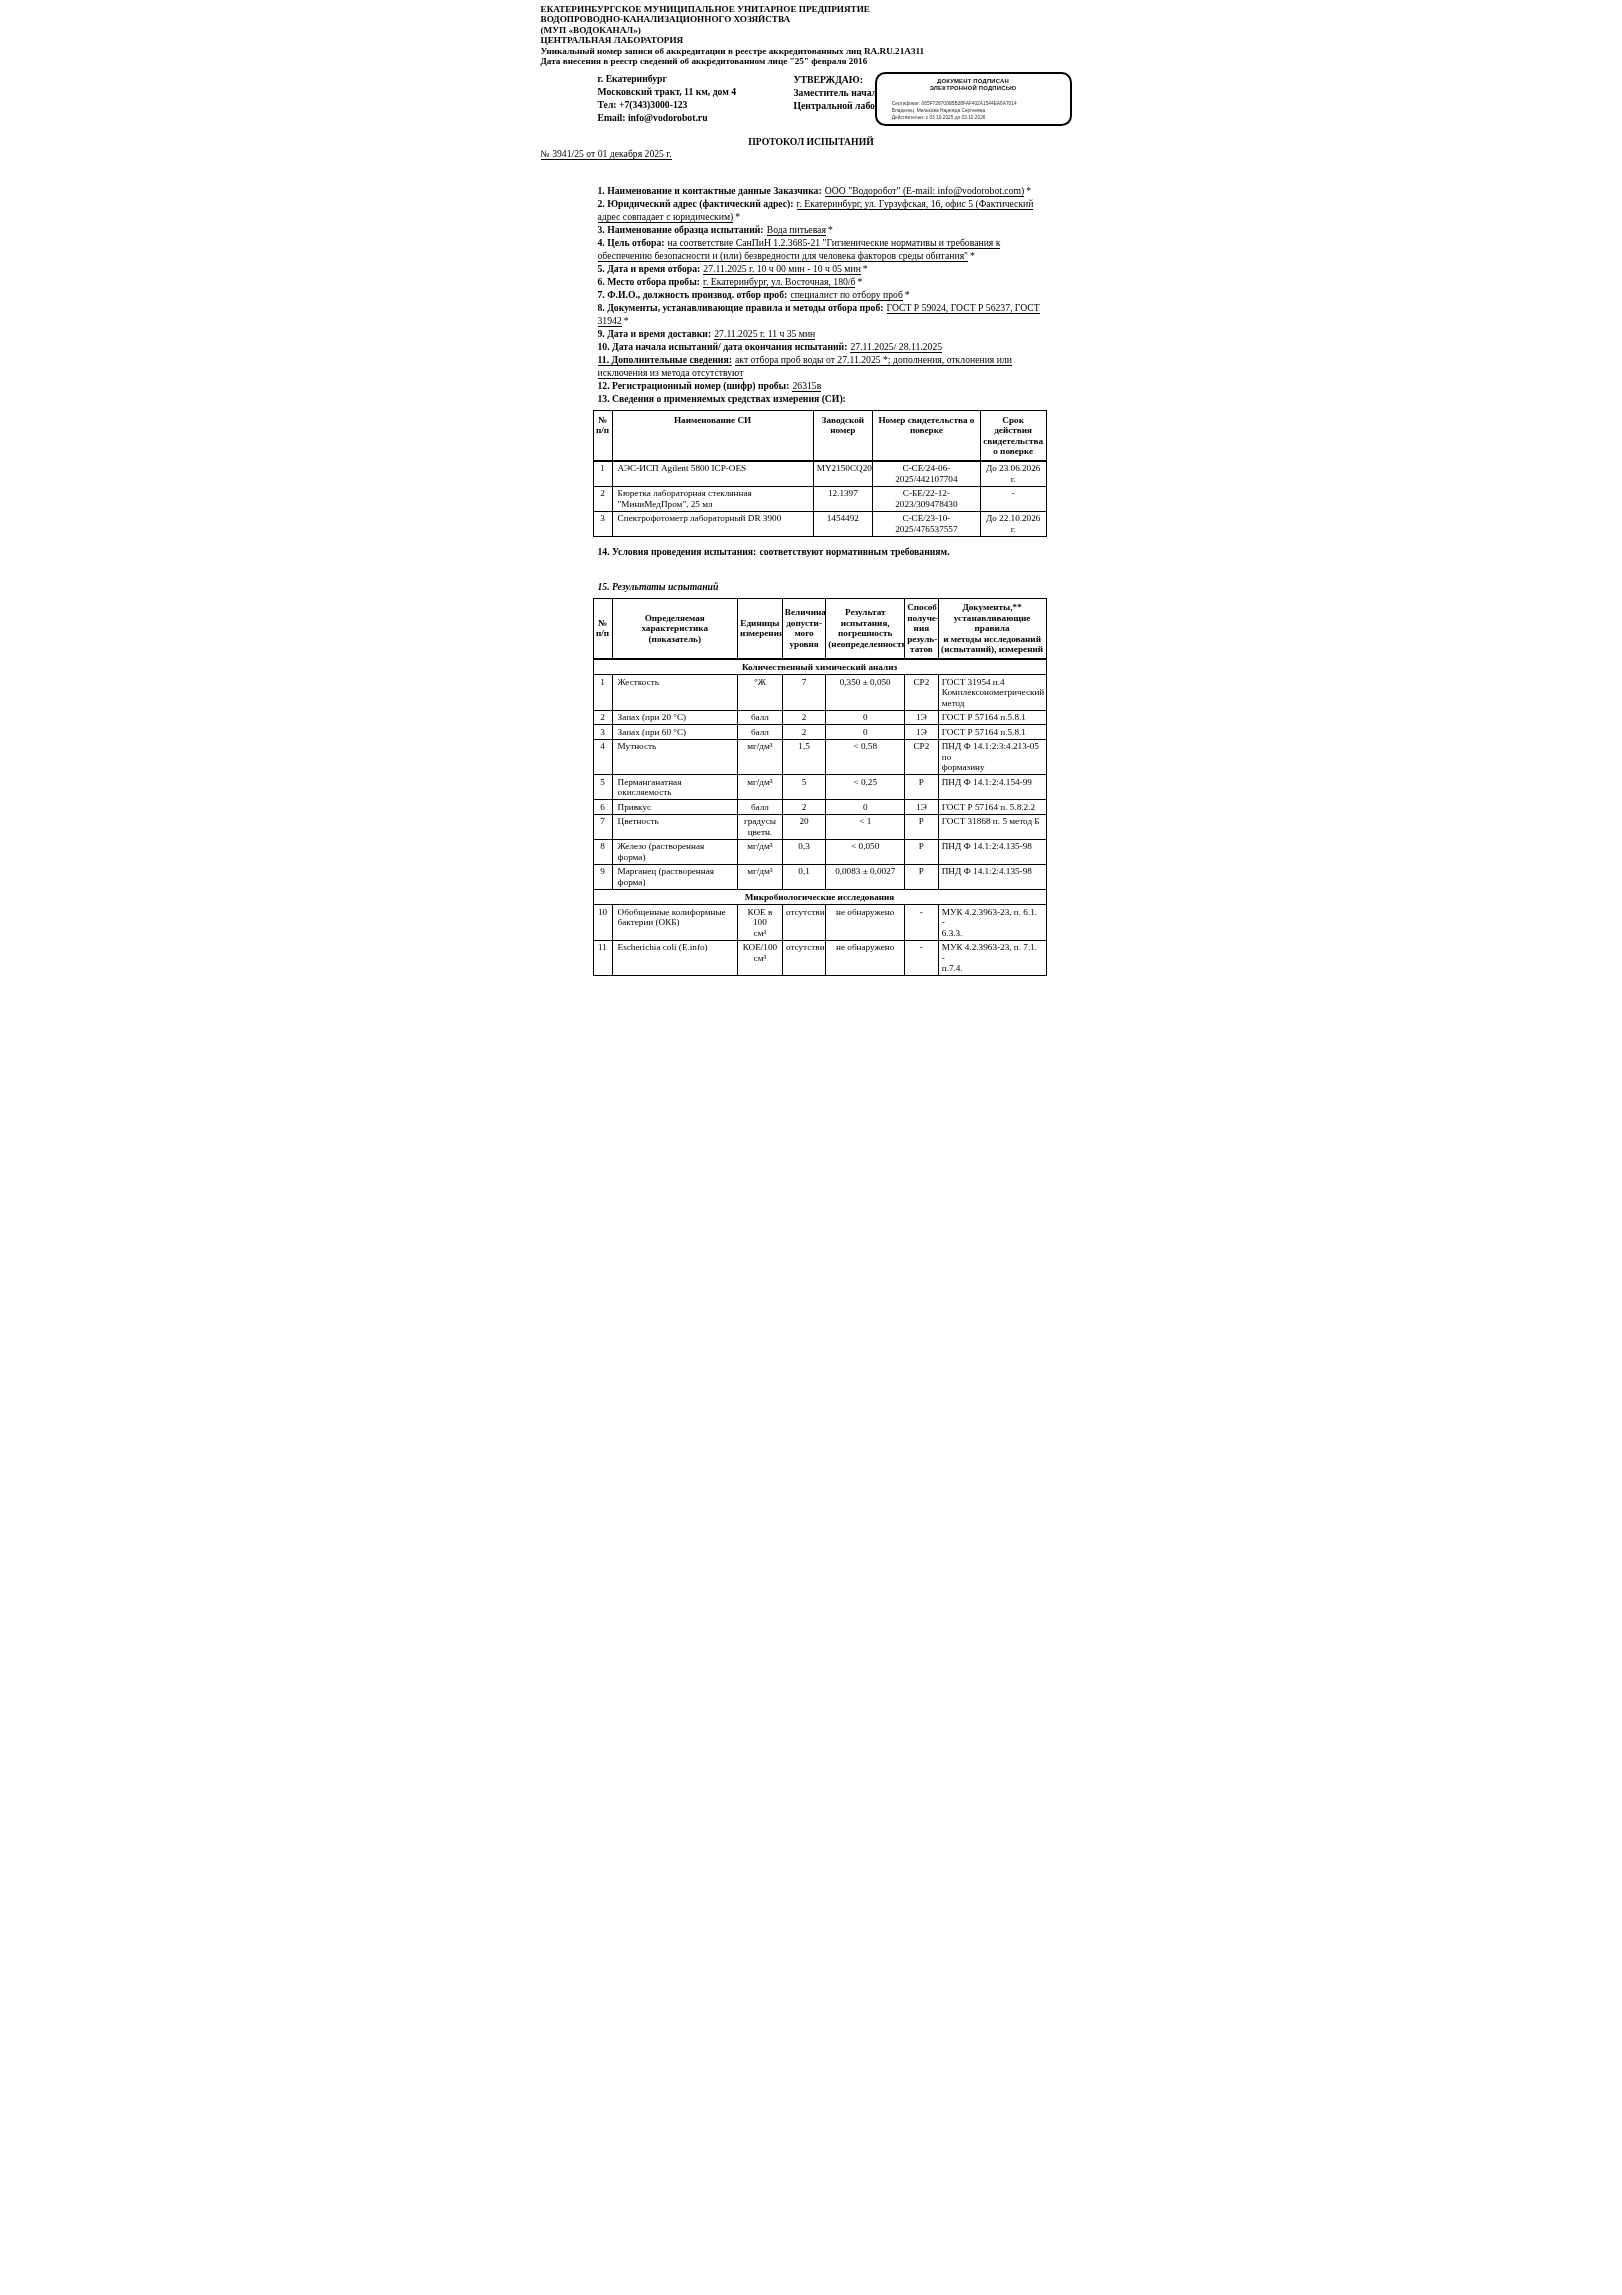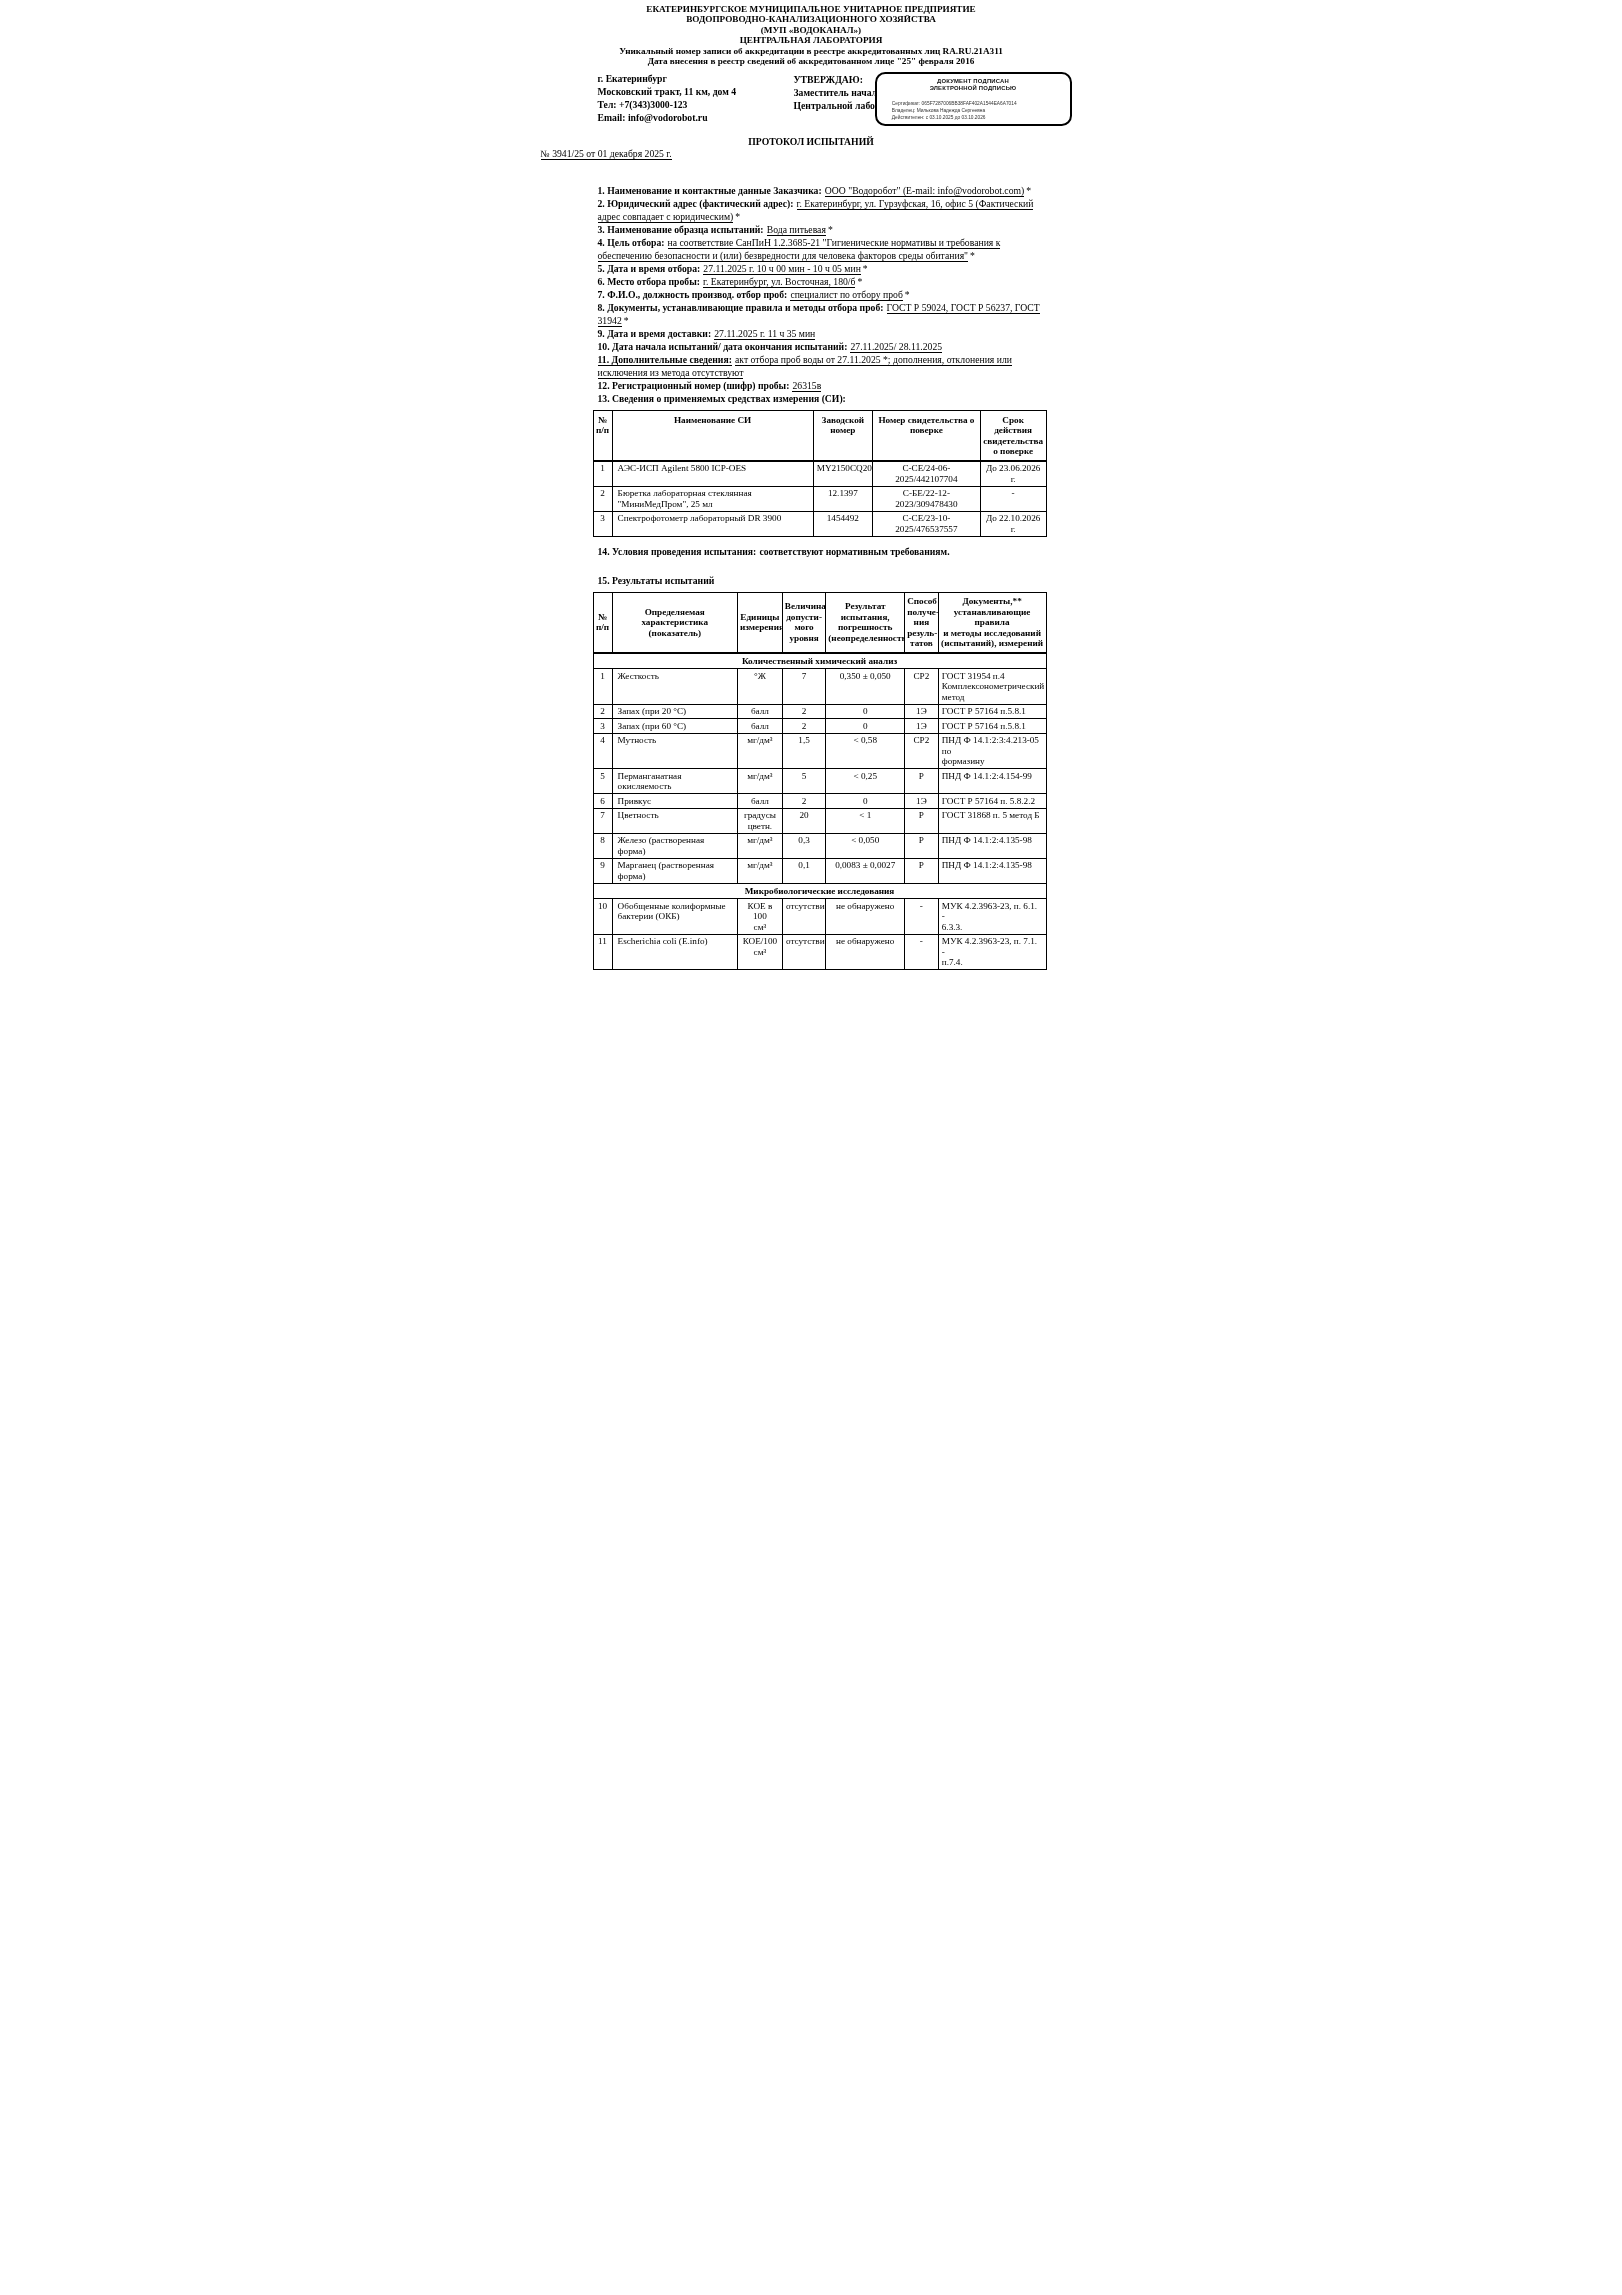--- a/index.html
+++ b/index.html
@@ -7,21 +7,21 @@
     position:relative;
     width:541px;
     min-height:765px;
     margin:0 auto;
     background:#ffffff;
     color:#000;
     font-family:"Liberation Serif","DejaVu Serif",serif;
     font-size:9.7px;
   }
   
-  .org-header{padding-top:3.6px;text-align:center;font-weight:bold;font-size:9.2px;line-height:10.5px;}
+  .org-header{padding-top:3.6px;text-align:left;font-weight:bold;font-size:9.2px;line-height:10.5px;}
   
   .head-row{position:relative;height:55px;margin-top:5.1px;}
   .contacts{position:absolute;left:57px;top:0;font-weight:bold;line-height:13px;}
   .approval{position:absolute;left:253px;top:1px;font-weight:bold;line-height:13px;}
   .stamp{
     position:absolute;left:334px;top:0;width:193px;height:50px;
     border:2.5px solid #000;border-radius:10.2px;background:#fff;
     font-family:"Liberation Sans","DejaVu Sans",sans-serif;
   }
   .stamp-title{margin-top:4.6px;text-align:center;font-size:5.9px;font-weight:600;line-height:7.1px;letter-spacing:0.2px;color:#111;}
@@ -189,21 +189,21 @@
         <td class="c">С-СЕ/23-10-2025/476537557</td>
         <td class="c">До 22.10.2026 г.</td>
       </tr>
     </tbody>
   </table>
 
   <div class="sec-line">
     <span class="lbl">14. Условия проведения испытания:</span><span class="lbl fv">соответствуют нормативным требованиям.</span>
   </div>
 
-  <div class="sec-line" style="margin-top:16px;">
+  <div class="sec-line" style="margin-top:22px;font-style:italic;">
     <span class="lbl">15. Результаты испытаний</span>
   </div>
 
   <table class="tbl res-tbl">
     <colgroup>
       <col style="width:4.2%">
         <col style="width:27.7%">
         <col style="width:9.9%">
         <col style="width:9.6%">
         <col style="width:17.4%">

